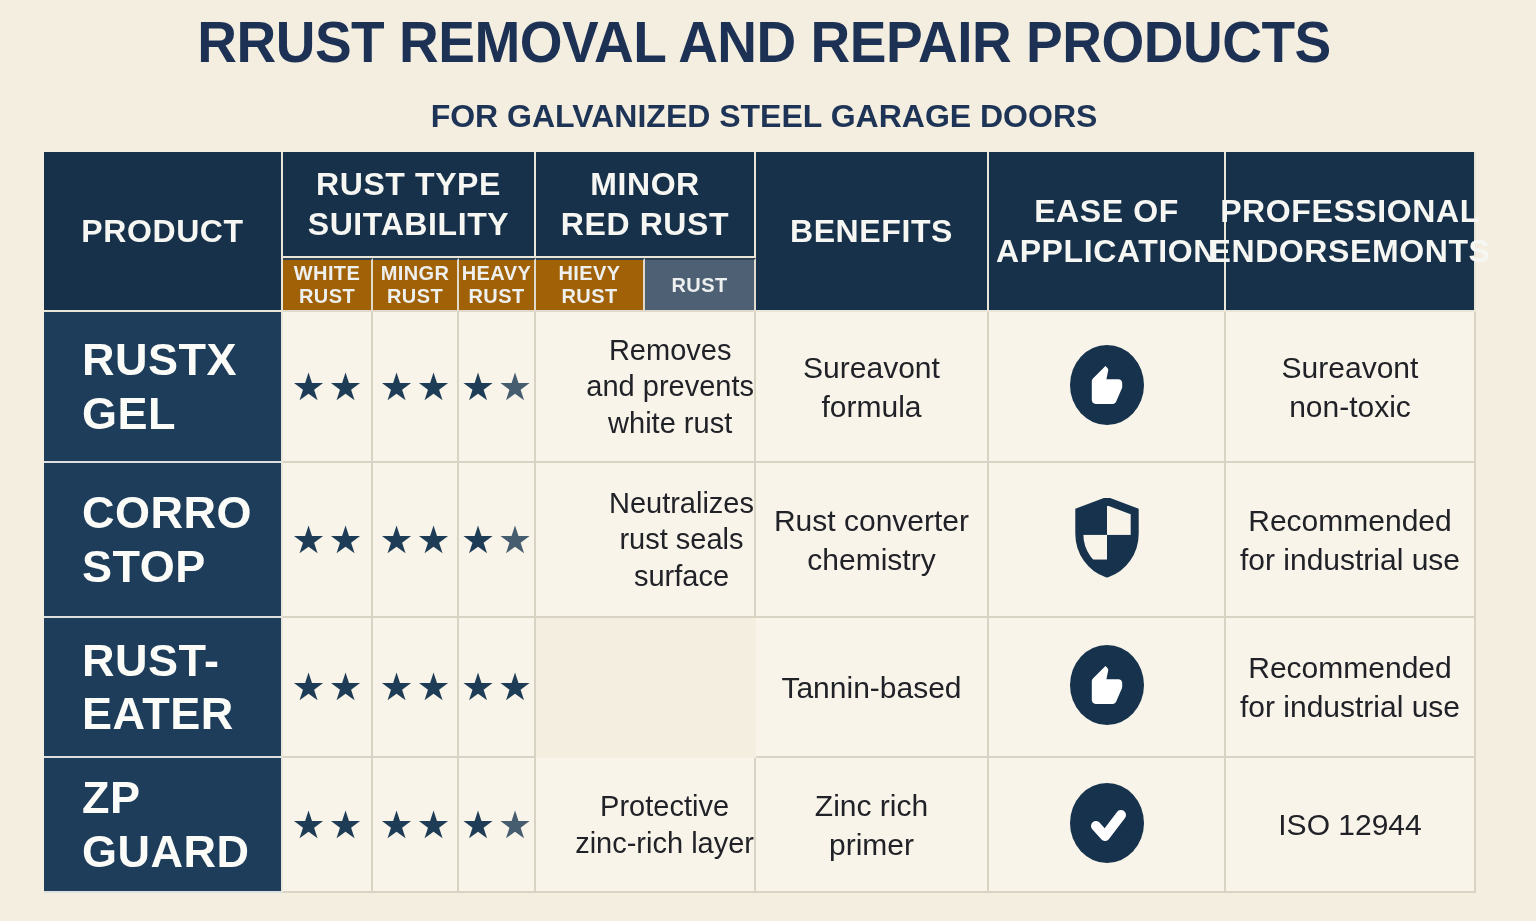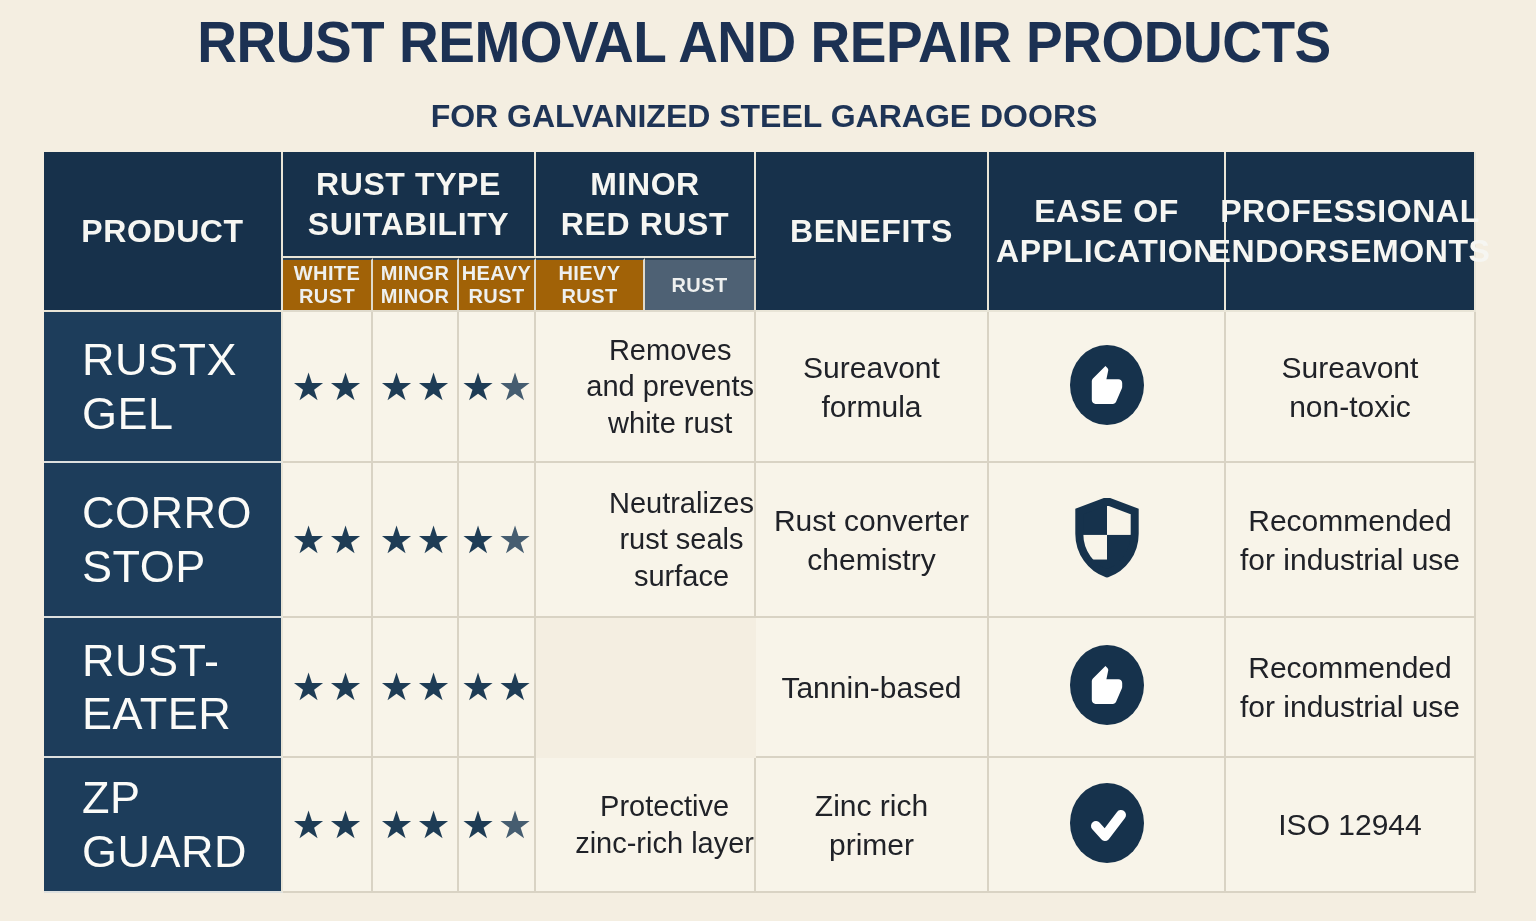--- a/index.html
+++ b/index.html
@@ -38,21 +38,21 @@
     border-right:2px solid #dfdacc;border-bottom:2px solid #dfdacc;
     border-top:2px solid #2c4257;
   }
   .h-sub.lighter{background:#4e6174;}
   
   .b-cell{
     background:#f8f4e9;color:#202228;
     border-right:2px solid #d9d3c4;border-bottom:2px solid #d9d3c4;
   }
   .b-product{
-    background:#1d3d5b;color:#fbfbf8;font-weight:400;font-size:45px;
+    background:#1d3d5b;color:#fbfbf8;font-weight:700;font-size:45px;
     line-height:1.18;letter-spacing:0.5px;
     justify-content:flex-start;text-align:left;padding-left:38px;
     border-right:2px solid #e9e5d7;border-bottom:2px solid #dde0df;
   }
   .b-desc{font-size:29px;line-height:1.25;justify-content:flex-end;}
   .b-benefit{font-size:30px;line-height:1.3;}
   .b-endorse{font-size:30px;line-height:1.3;}
   
   .stars{gap:3px;}
   .star{font-family:"DejaVu Sans",sans-serif;font-size:38px;line-height:1;}
@@ -96,21 +96,21 @@
     <span class="pre">PROFESSIONAL
 ENDORSEMONTS</span>
   </div>
 
   <div class="cell h-sub c2" style="grid-row:2">
     <span class="pre">WHITE
 RUST</span>
   </div>
   <div class="cell h-sub c3" style="grid-row:2">
     <span class="pre">MINGR
-MINOR</span>
+RUST</span>
   </div>
   <div class="cell h-sub c4" style="grid-row:2">
     <span class="pre">HEAVY
 RUST</span>
   </div>
   <div class="cell h-sub c5" style="grid-row:2">
     <span class="pre">HIEVY
 RUST</span>
   </div>
   <div class="cell h-sub lighter c6" style="grid-row:2">

